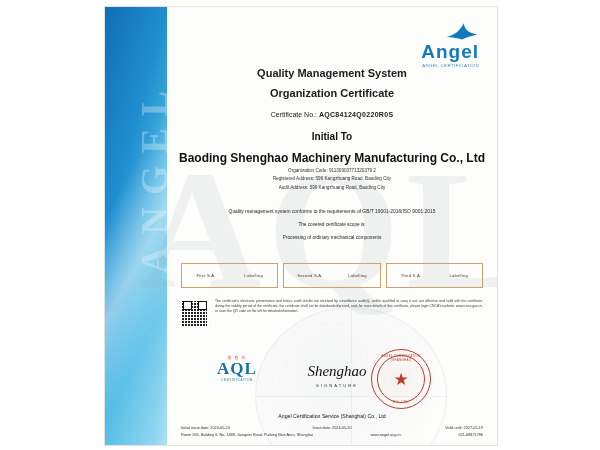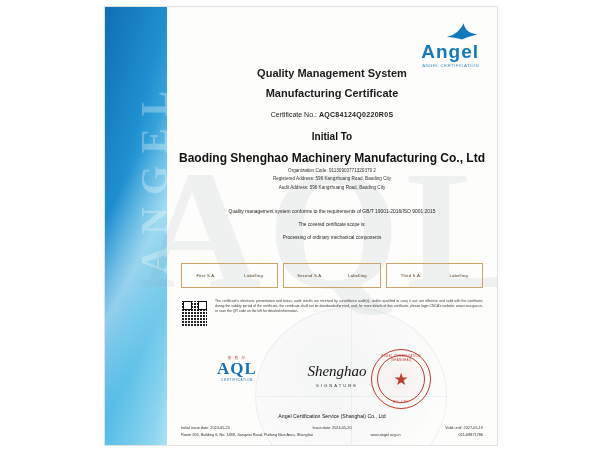--- a/index.html
+++ b/index.html
@@ -247,21 +247,21 @@
       <div class="logo">
         <svg class="logo-mark" viewBox="0 0 40 22">
           <path d="M2 18 C12 16 18 10 22 2 C23 9 28 14 38 15 C30 17 24 19 20 21 C14 19 8 18 2 18 Z" fill="#1279bf"></path>
         </svg>
         <span class="logo-word">Angel</span>
         <span class="logo-sub">ANGEL CERTIFICATION</span>
       </div>
 
       <h1 class="title">
         <span>Quality Management System</span>
-        <span class="l2">Manufacturing Certificate</span>
+        <span class="l2">Organization Certificate</span>
       </h1>
 
       <div class="certno">
         <span>Certificate No.:</span>
         <span class="val">AQC84124Q0220R0S</span>
       </div>
 
       <div class="awarded">Initial To</div>
       <div class="company">Baoding Shenghao Machinery Manufacturing Co., Ltd</div>
 

